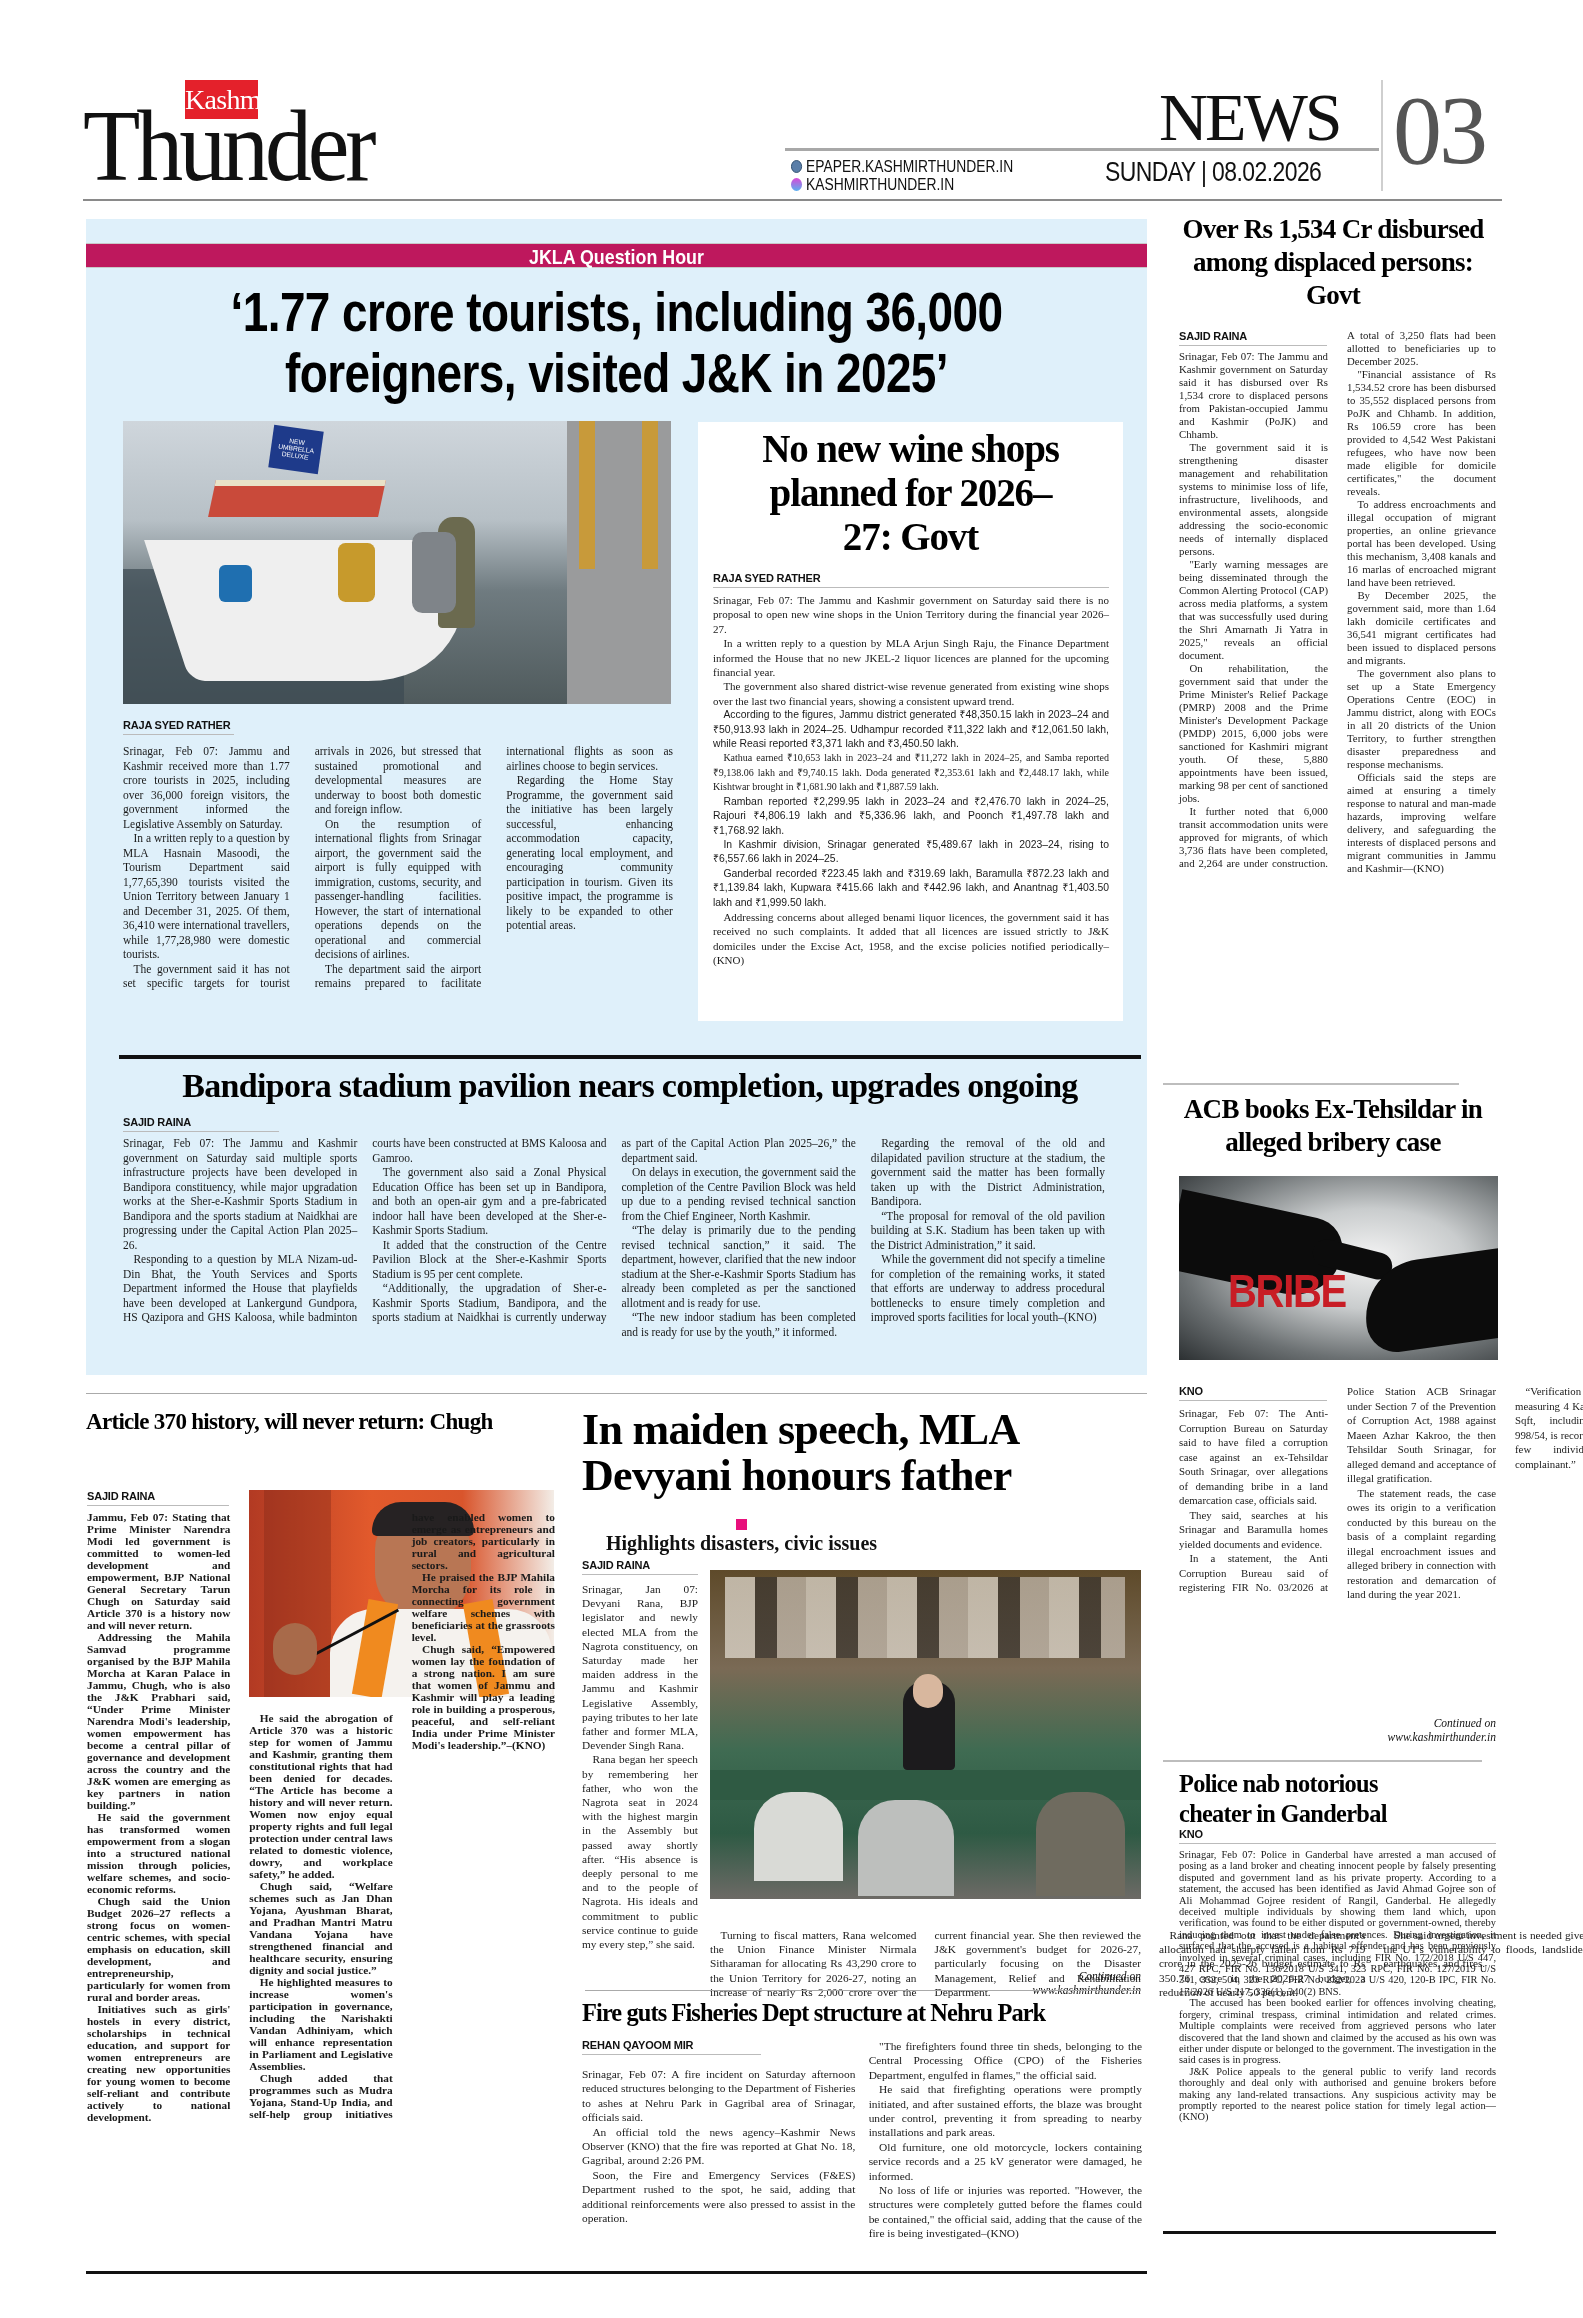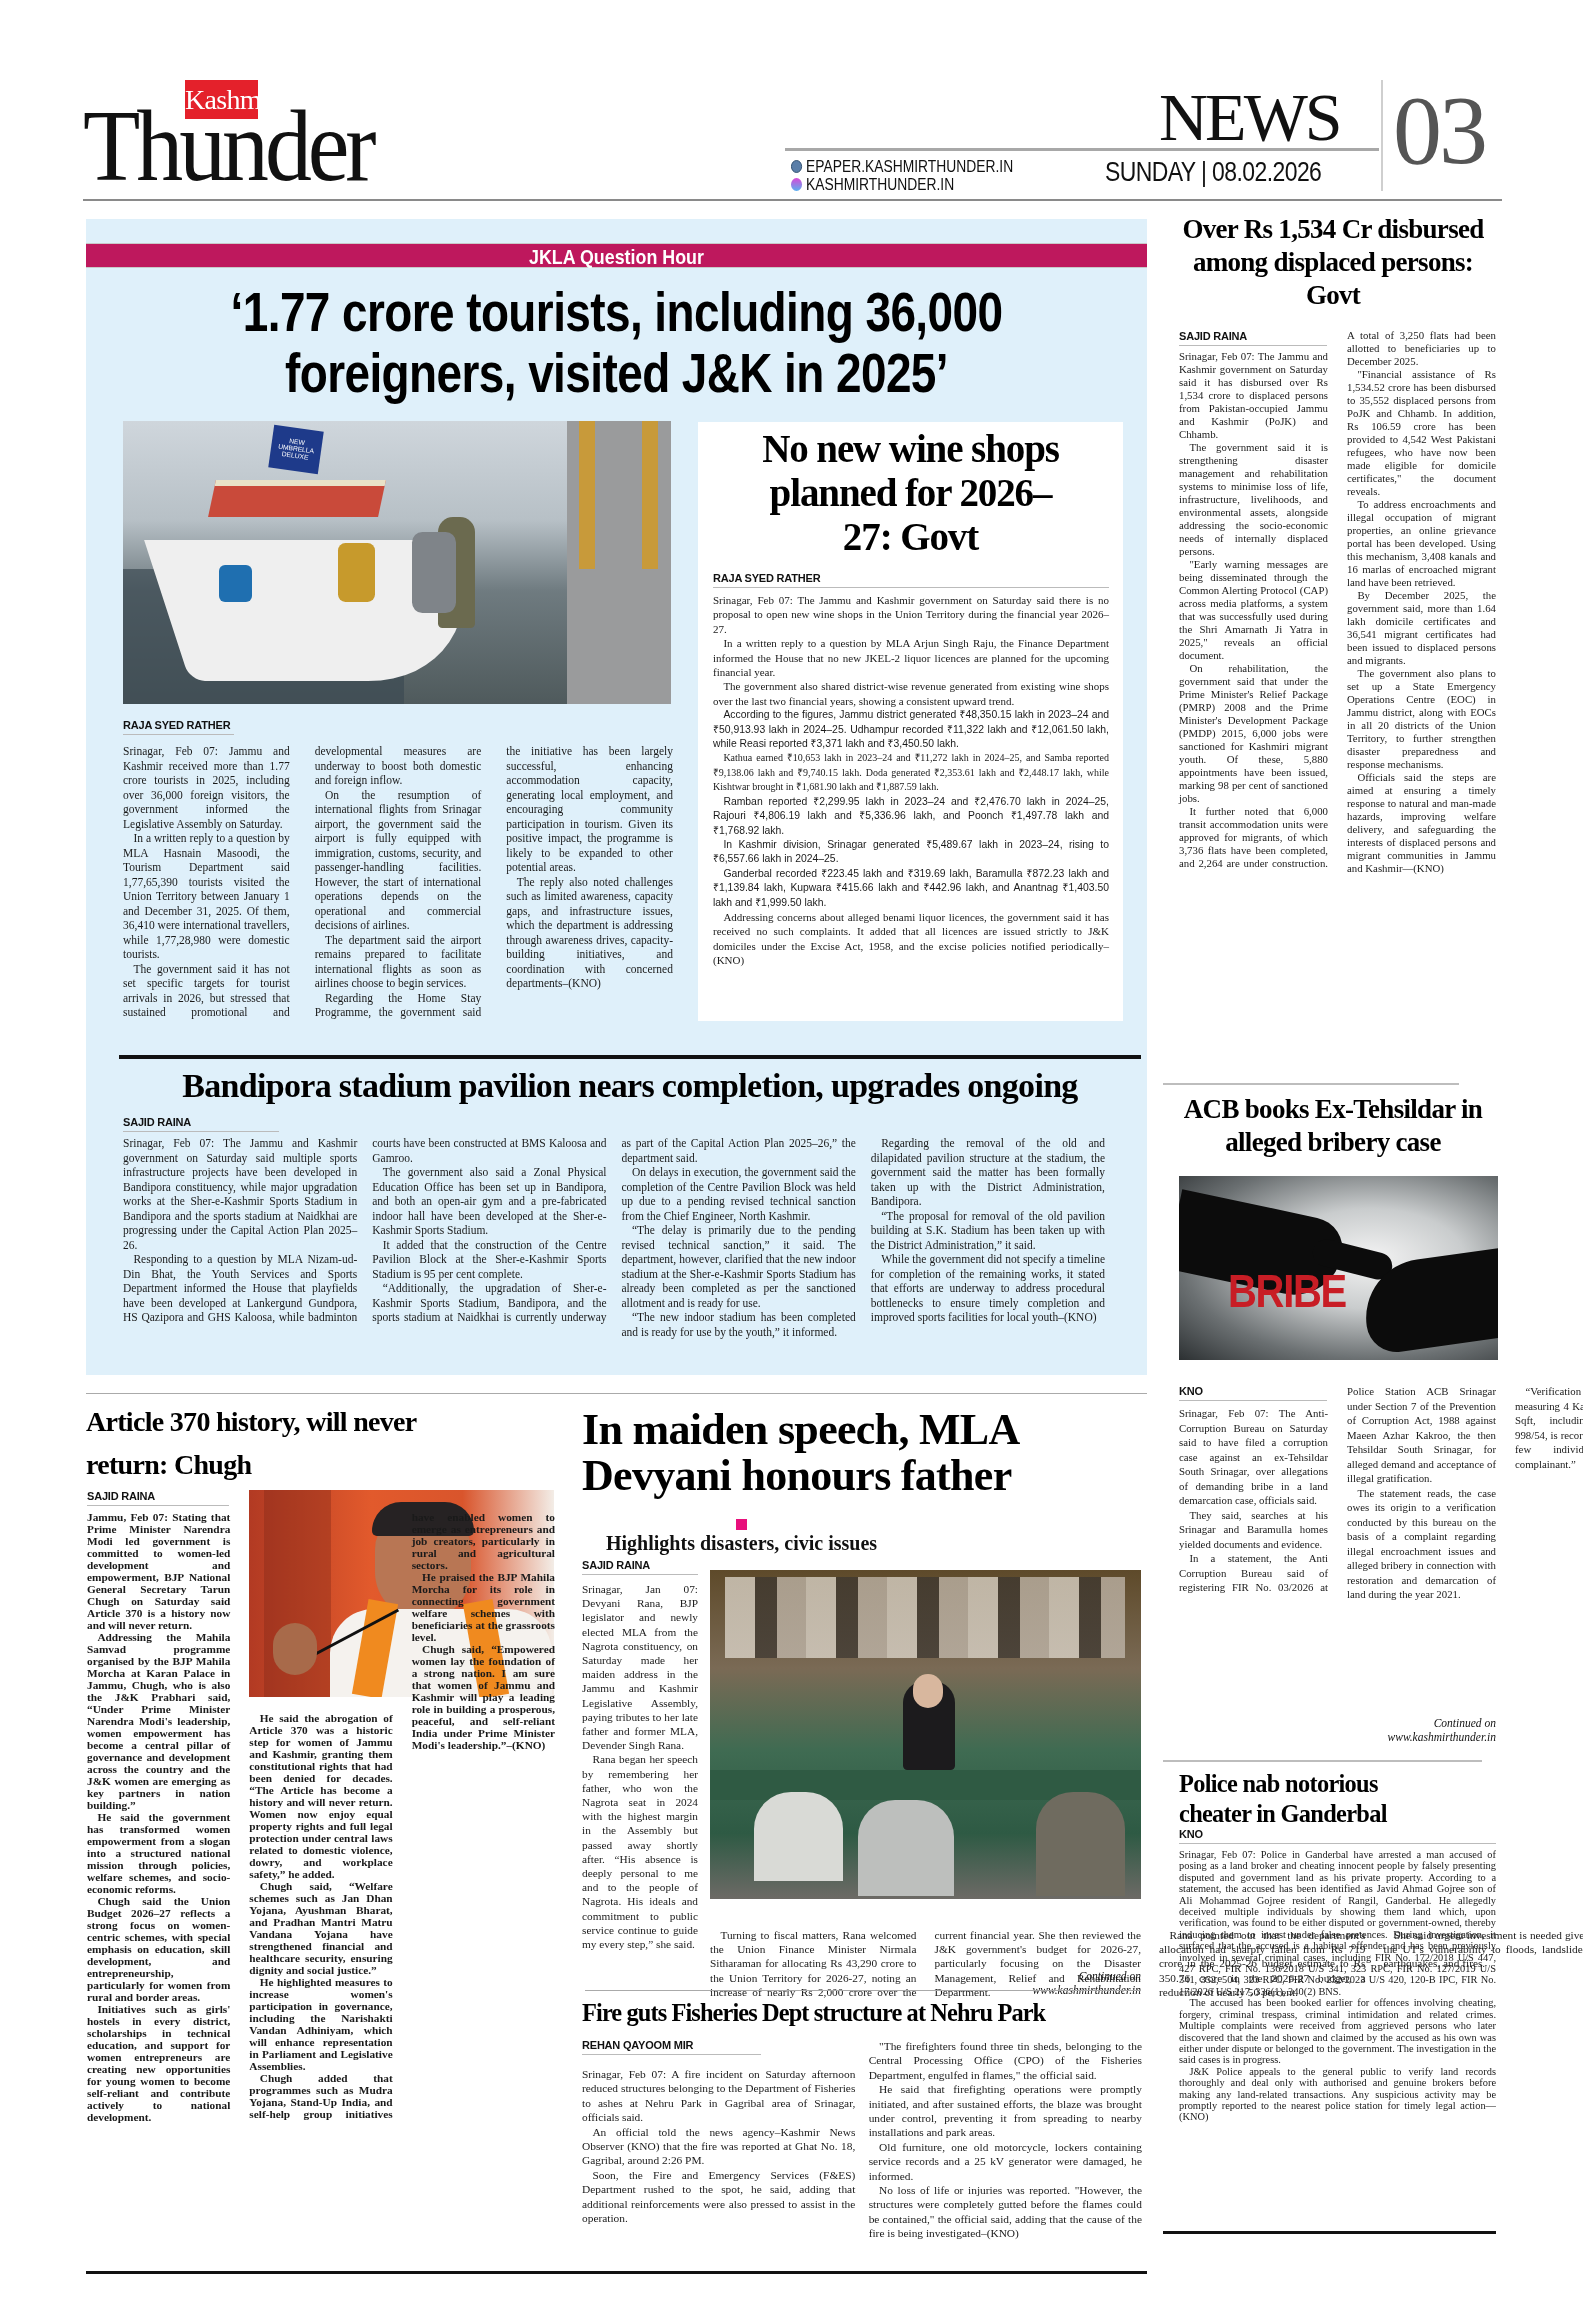--- a/index.html
+++ b/index.html
@@ -94,21 +94,20 @@
 </div>
 
 <div class="byline" style="left:123px;top:719px;width:111px;">RAJA SYED RATHER</div>
 <div class="body cols3" style="left:123px;top:744px;width:550px;height:298px;">
   <p class="first">Srinagar, Feb 07: Jammu and Kashmir received more than 1.77 crore tourists in 2025, including over 36,000 foreign visitors, the government informed the Legislative Assembly on Saturday.</p>
   <p>In a written reply to a question by MLA Hasnain Masoodi, the Tourism Department said 1,77,65,390 tourists visited the Union Territory between January 1 and December 31, 2025. Of them, 36,410 were international travellers, while 1,77,28,980 were domestic tourists.</p>
   <p>The government said it has not set specific targets for tourist arrivals in 2026, but stressed that sustained promotional and developmental measures are underway to boost both domestic and foreign inflow.</p>
   <p>On the resumption of international flights from Srinagar airport, the government said the airport is fully equipped with immigration, customs, security, and passenger-handling facilities. However, the start of international operations depends on the operational and commercial decisions of airlines.</p>
   <p>The department said the airport remains prepared to facilitate international flights as soon as airlines choose to begin services.</p>
   <p>Regarding the Home Stay Programme, the government said the initiative has been largely successful, enhancing accommodation capacity, generating local employment, and encouraging community participation in tourism. Given its positive impact, the programme is likely to be expanded to other potential areas.</p>
-  <p>The reply also noted challenges such as limited awareness, capacity gaps, and infrastructure issues, which the department is addressing through awareness drives, capacity-building initiatives, and coordination with concerned departments–(KNO)</p>
 </div>
 
 <div class="wine-box"></div>
 <h2 class="wine-head" style="padding:0 52px;">No new wine shops planned for 2026–27: Govt</h2>
 <div class="byline" style="left:713px;top:572px;width:396px;">RAJA SYED RATHER</div>
 <div class="body" style="left:713px;top:593px;width:396px;font-size:11px;line-height:14.4px;">
   <p class="first">Srinagar, Feb 07: The Jammu and Kashmir government on Saturday said there is no proposal to open new wine shops in the Union Territory during the financial year 2026–27.</p>
   <p>In a written reply to a question by MLA Arjun Singh Raju, the Finance Department informed the House that no new JKEL-2 liquor licences are planned for the upcoming financial year.</p>
   <p>The government also shared district-wise revenue generated from existing wine shops over the last two financial years, showing a consistent upward trend.</p>
   <p class="sans" style="font-family:'Liberation Sans',sans-serif;font-size:10.4px;line-height:14.4px;">According to the figures, Jammu district generated ₹48,350.15 lakh in 2023–24 and ₹50,913.93 lakh in 2024–25. Udhampur recorded ₹11,322 lakh and ₹12,061.50 lakh, while Reasi reported ₹3,371 lakh and ₹3,450.50 lakh.</p>
@@ -181,21 +180,21 @@
 <h2 class="sec-head" style="left:1179px;top:1769px;width:267px;font-size:24.4px;line-height:30px;">Police nab notorious cheater in Ganderbal</h2>
 <div class="byline" style="left:1179px;top:1828px;width:317px;border-bottom-width:0.7px;">KNO</div>
 <div class="body" style="left:1179px;top:1849px;width:317px;font-size:10.4px;line-height:11.4px;">
   <p class="first">Srinagar, Feb 07: Police in Ganderbal have arrested a man accused of posing as a land broker and cheating innocent people by falsely presenting disputed and government land as his private property. According to a statement, the accused has been identified as Javid Ahmad Gojree son of Ali Mohammad Gojree resident of Rangil, Ganderbal. He allegedly deceived multiple individuals by showing them land which, upon verification, was found to be either disputed or government-owned, thereby inducing them to invest under false pretences. During investigation, it surfaced that the accused is a habitual offender and has been previously involved in several criminal cases, including FIR No. 172/2018 U/S 447, 427 RPC, FIR No. 136/2018 U/S 341, 323 RPC, FIR No. 127/2019 U/S 341, 352, 504, 323 RPC, FIR No. 232/2023 U/S 420, 120-B IPC, FIR No. 17/2026 U/S 217, 336(1), 340(2) BNS.</p>
   <p>The accused has been booked earlier for offences involving cheating, forgery, criminal trespass, criminal intimidation and related crimes. Multiple complaints were received from aggrieved persons who later discovered that the land shown and claimed by the accused as his own was either under dispute or belonged to the government. The investigation in the said cases is in progress.</p>
   <p>J&amp;K Police appeals to the general public to verify land records thoroughly and deal only with authorised and genuine brokers before making any land-related transactions. Any suspicious activity may be promptly reported to the nearest police station for timely legal action—(KNO)</p>
 </div>
 <div class="thick-rule" style="left:1163px;top:2231px;width:333px;height:3px;"></div>
 
 <div class="thin-rule" style="left:86px;top:1393px;width:1061px;height:0.7px;background:#aaa;"></div>
-<h2 class="sec-head" style="left:86px;top:1400px;width:415px;font-size:28px;line-height:43px;">Article 370 history, will never return: Chugh</h2>
+<h2 class="sec-head" style="left:86px;top:1400px;width:415px;font-size:23px;line-height:43px;">Article 370 history, will never return: Chugh</h2>
 <div class="byline" style="left:87px;top:1490px;width:142px;">SAJID RAINA</div>
 <div class="photo" style="left:249px;top:1490px;width:305px;height:207px;background:linear-gradient(90deg,#b23a23 0%,#e25a2c 40%,#d9552c 70%,#f3ede7 100%);">
   <div class="abs" style="left:15px;top:0;width:67px;height:207px;background:#7a2416;opacity:0.35;"></div>
   <div class="abs" style="left:126px;top:19px;width:96px;height:111px;background:#b87654;border-radius:44px 44px 52px 52px;"></div>
   <div class="abs" style="left:123px;top:12px;width:102px;height:34px;background:#262223;border-radius:44px 44px 7.4px 7.4px;"></div>
   <div class="abs" style="left:81px;top:119px;width:222px;height:89px;background:#f5f2ee;border-radius:44px 44px 0 0;"></div>
   <div class="abs" style="left:111px;top:111px;width:30px;height:96px;background:#f08a1f;transform:rotate(10deg);"></div>
   <div class="abs" style="left:222px;top:111px;width:30px;height:96px;background:#f08a1f;transform:rotate(-10deg);"></div>
   <div class="abs" style="left:59px;top:141px;width:96px;height:3px;background:#111;transform:rotate(-28deg);"></div>
   <div class="abs" style="left:24px;top:133px;width:44px;height:52px;background:#a86a4a;border-radius:22px;"></div>

